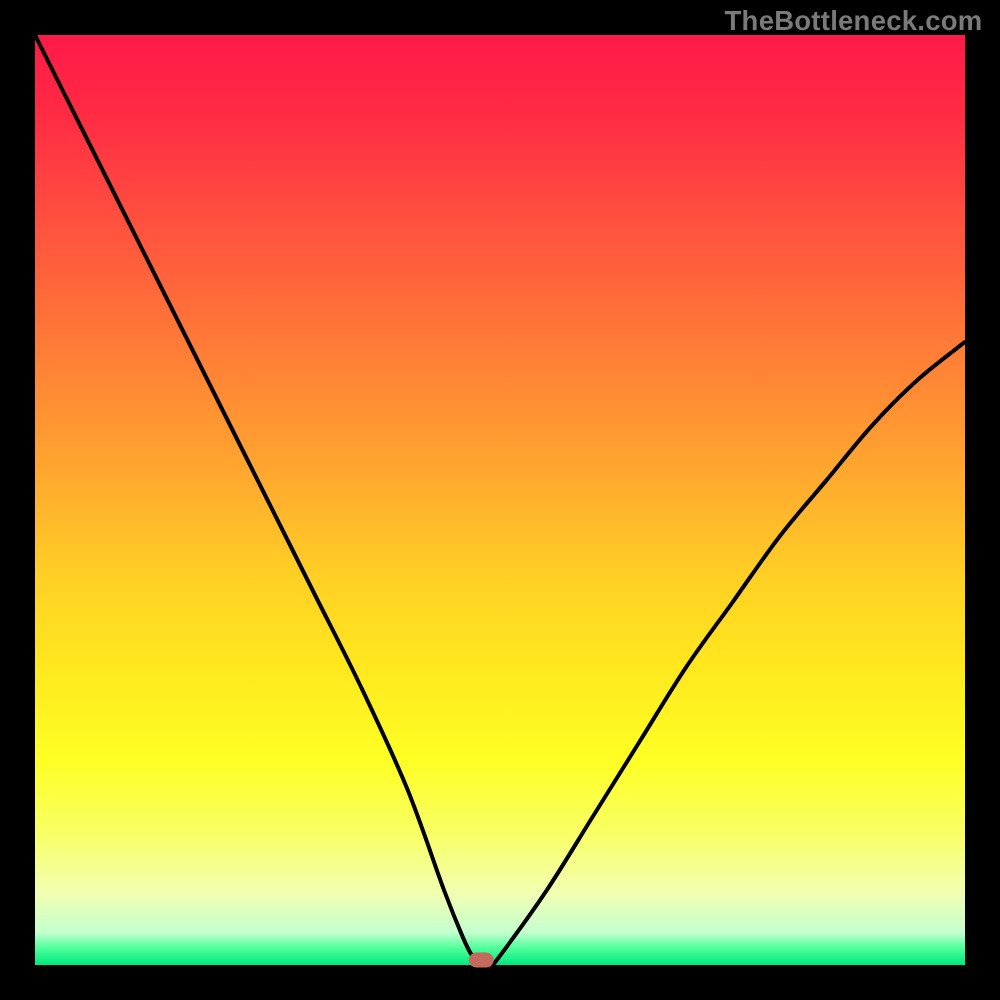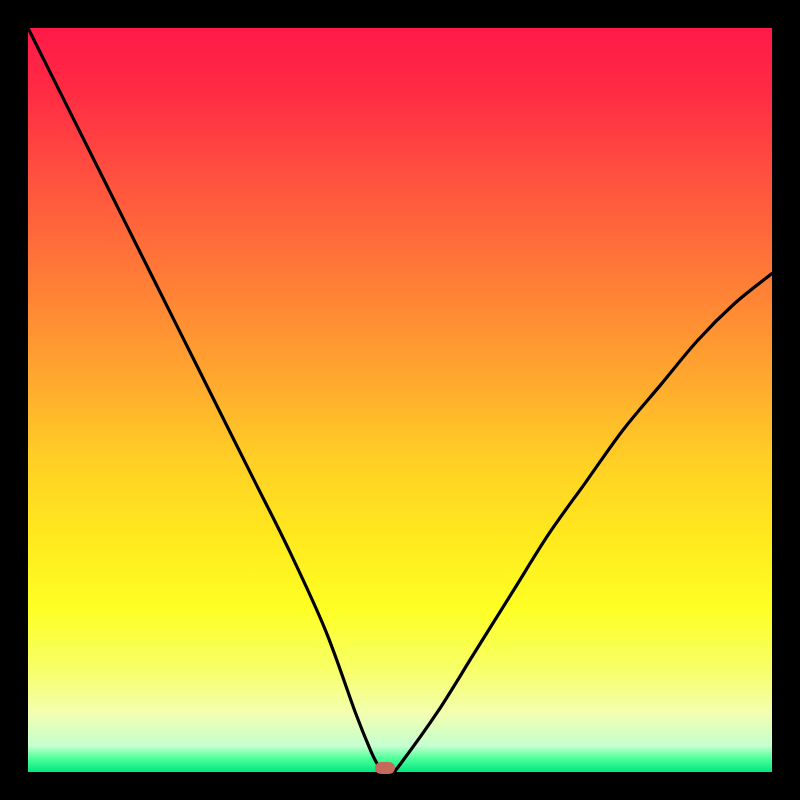--- a/index.html
+++ b/index.html
@@ -64,19 +64,20 @@
     height: 12px;
     border-radius: 6px;
     background: #c46a5d;
     transform: translate(-50%, -50%);
   }
 </style>
 </head>
 <body>
 
 <div class="frame">
+  <div class="watermark">TheBottleneck.com</div>
   <div class="plot">
     <svg class="curve" viewBox="0 0 744 744" preserveAspectRatio="none">
       <path id="curve-path" fill="none" stroke="#000" stroke-width="3.2" stroke-linecap="round" stroke-linejoin="round" d="M 0,0 C 6.2,12.399999999999997 24.800000000000004,49.59999999999998 37.2,74.39999999999998 C 49.6,99.19999999999997 62.00000000000001,123.99999999999994 74.4,148.79999999999995 C 86.80000000000001,173.59999999999997 99.19999999999999,198.40000000000003 111.6,223.20000000000005 C 124,248.00000000000006 136.4,272.8 148.8,297.6 C 161.20000000000002,322.40000000000003 173.6,347.2 186,372 C 198.4,396.8 210.79999999999998,421.59999999999997 223.2,446.4 C 235.6,471.2 247.99999999999997,494.75999999999993 260.4,520.8 C 272.79999999999995,546.8399999999999 286.44,575.36 297.6,602.64 C 308.76000000000005,629.92 319.92,664.64 327.36,684.48 C 334.8,704.32 338.52,713 342.24,721.68 C 345.96000000000004,730.3599999999999 347.2,732.8399999999999 349.68,736.56 C 352.16,740.28 354.64,742.76 357.12,744 C 359.6,745.24 362.08,745.24 364.56,744 C 367.04,742.76 364.56,746.4799999999999 372,736.56 C 379.44,726.64 396.80000000000007,703.08 409.20000000000005,684.48 C 421.6,665.88 434,644.8000000000001 446.4,624.96 C 458.79999999999995,605.12 471.20000000000005,585.2800000000001 483.6,565.44 C 496,545.6 508.4,524.52 520.8,505.91999999999996 C 533.1999999999999,487.31999999999994 545.6,471.2 558,453.84 C 570.4,436.47999999999996 582.8000000000001,417.88 595.2,401.76 C 607.6,385.64 620,372 632.4,357.12 C 644.8,342.24 657.2,326.12 669.6,312.48 C 682,298.84000000000003 694.4,286.44 706.8,275.28 C 719.1999999999999,264.11999999999995 737.8,250.48 744,245.51999999999998"></path>
     </svg>
     <div id="min-marker" class="minmarker" style="left: 357.12px; top: 740px; background: rgb(196, 106, 93);"></div>
   </div>
 </div>
 
 </body></html>

